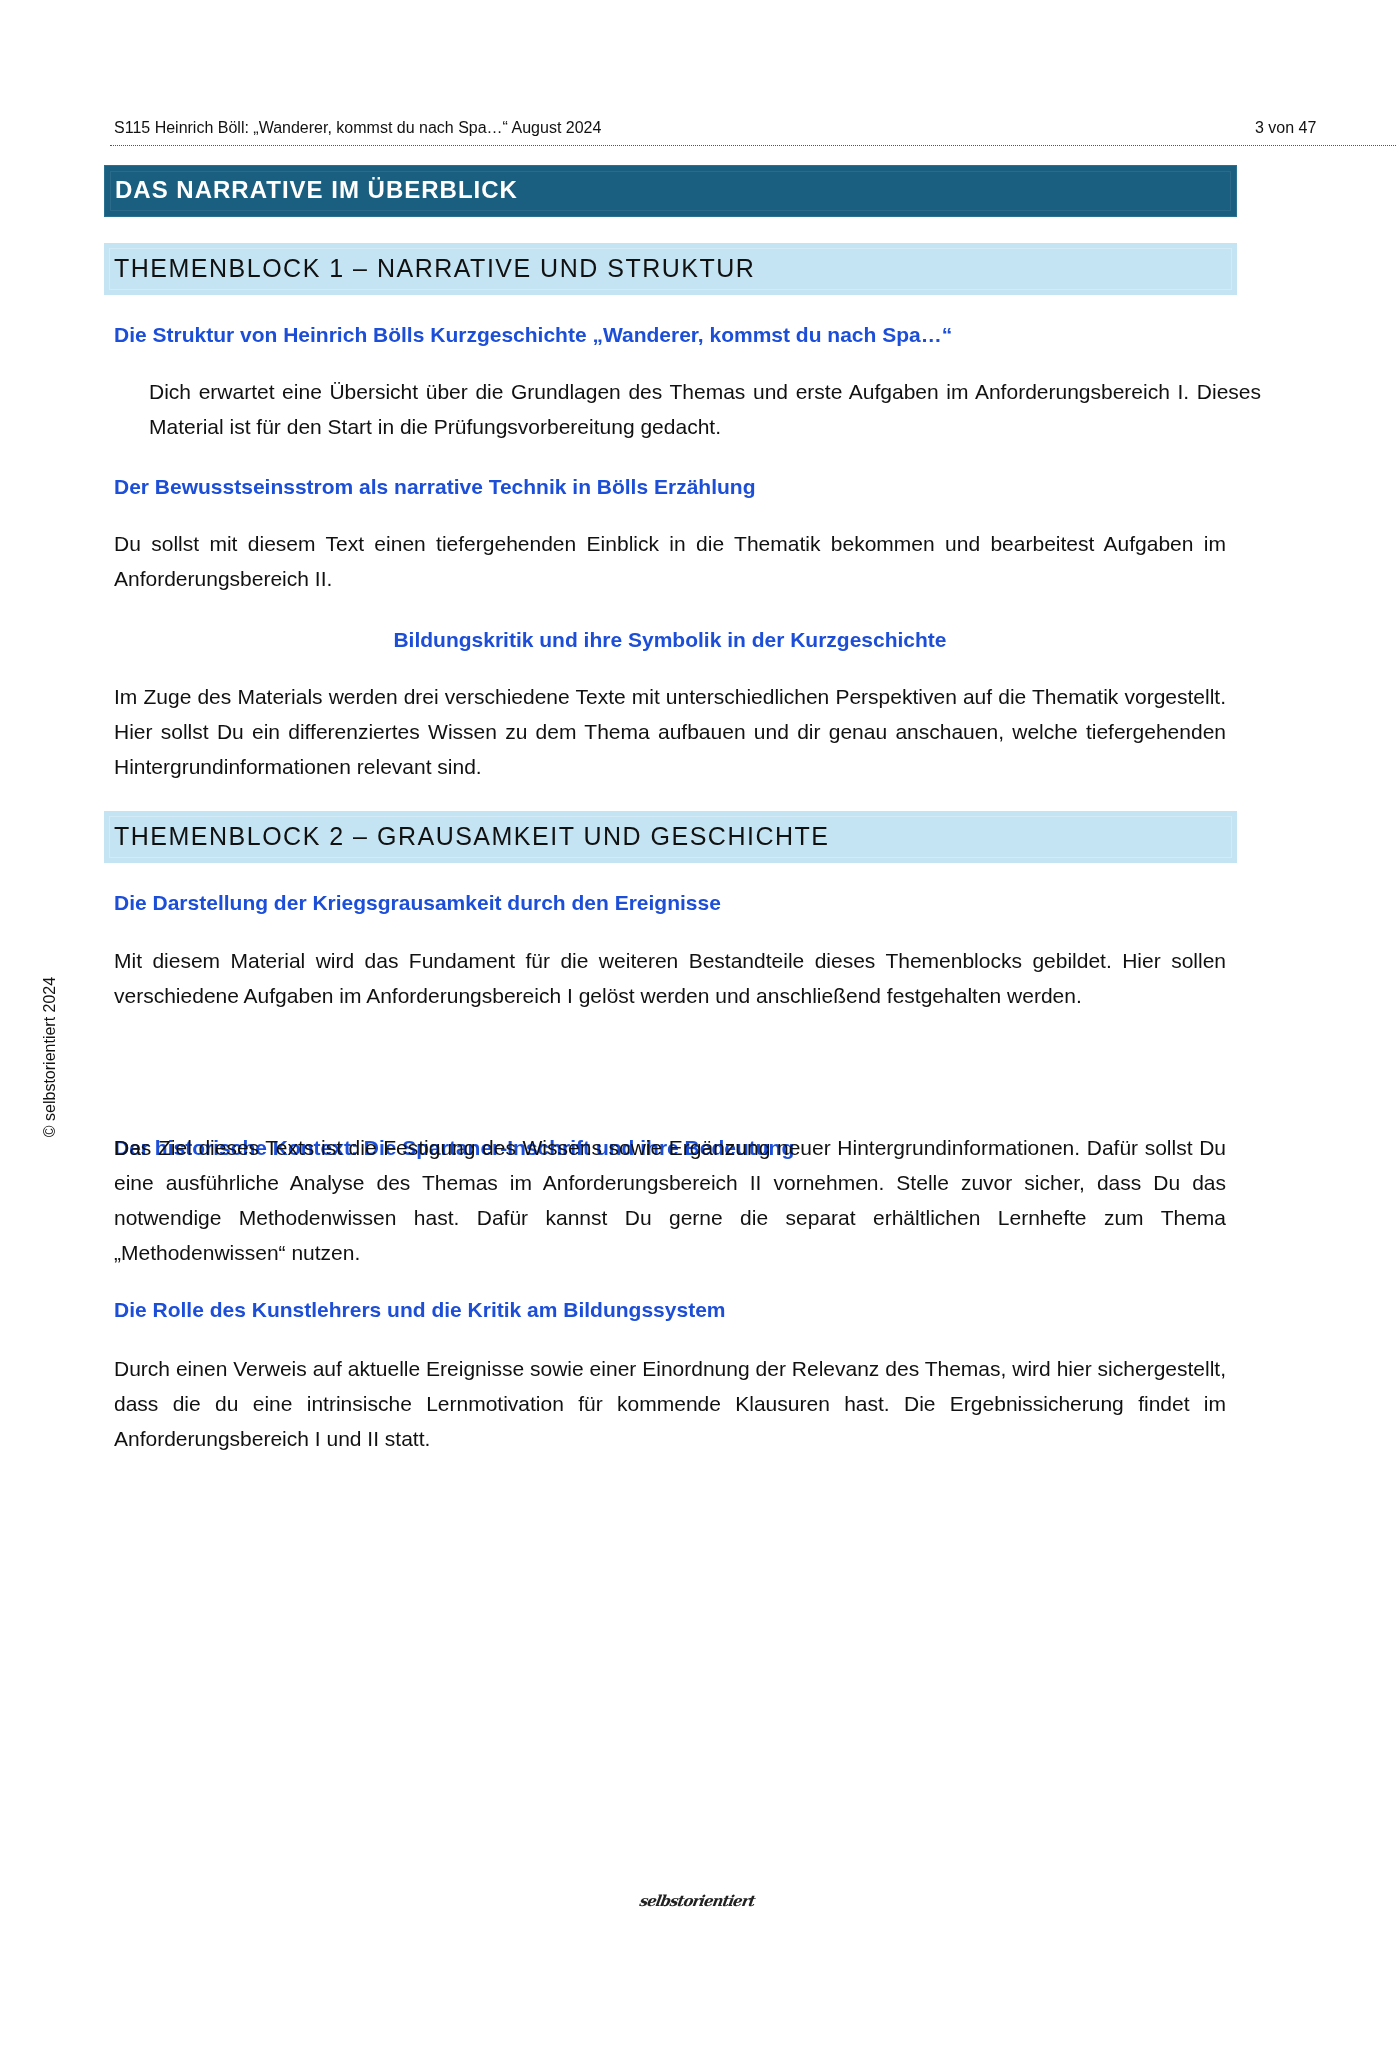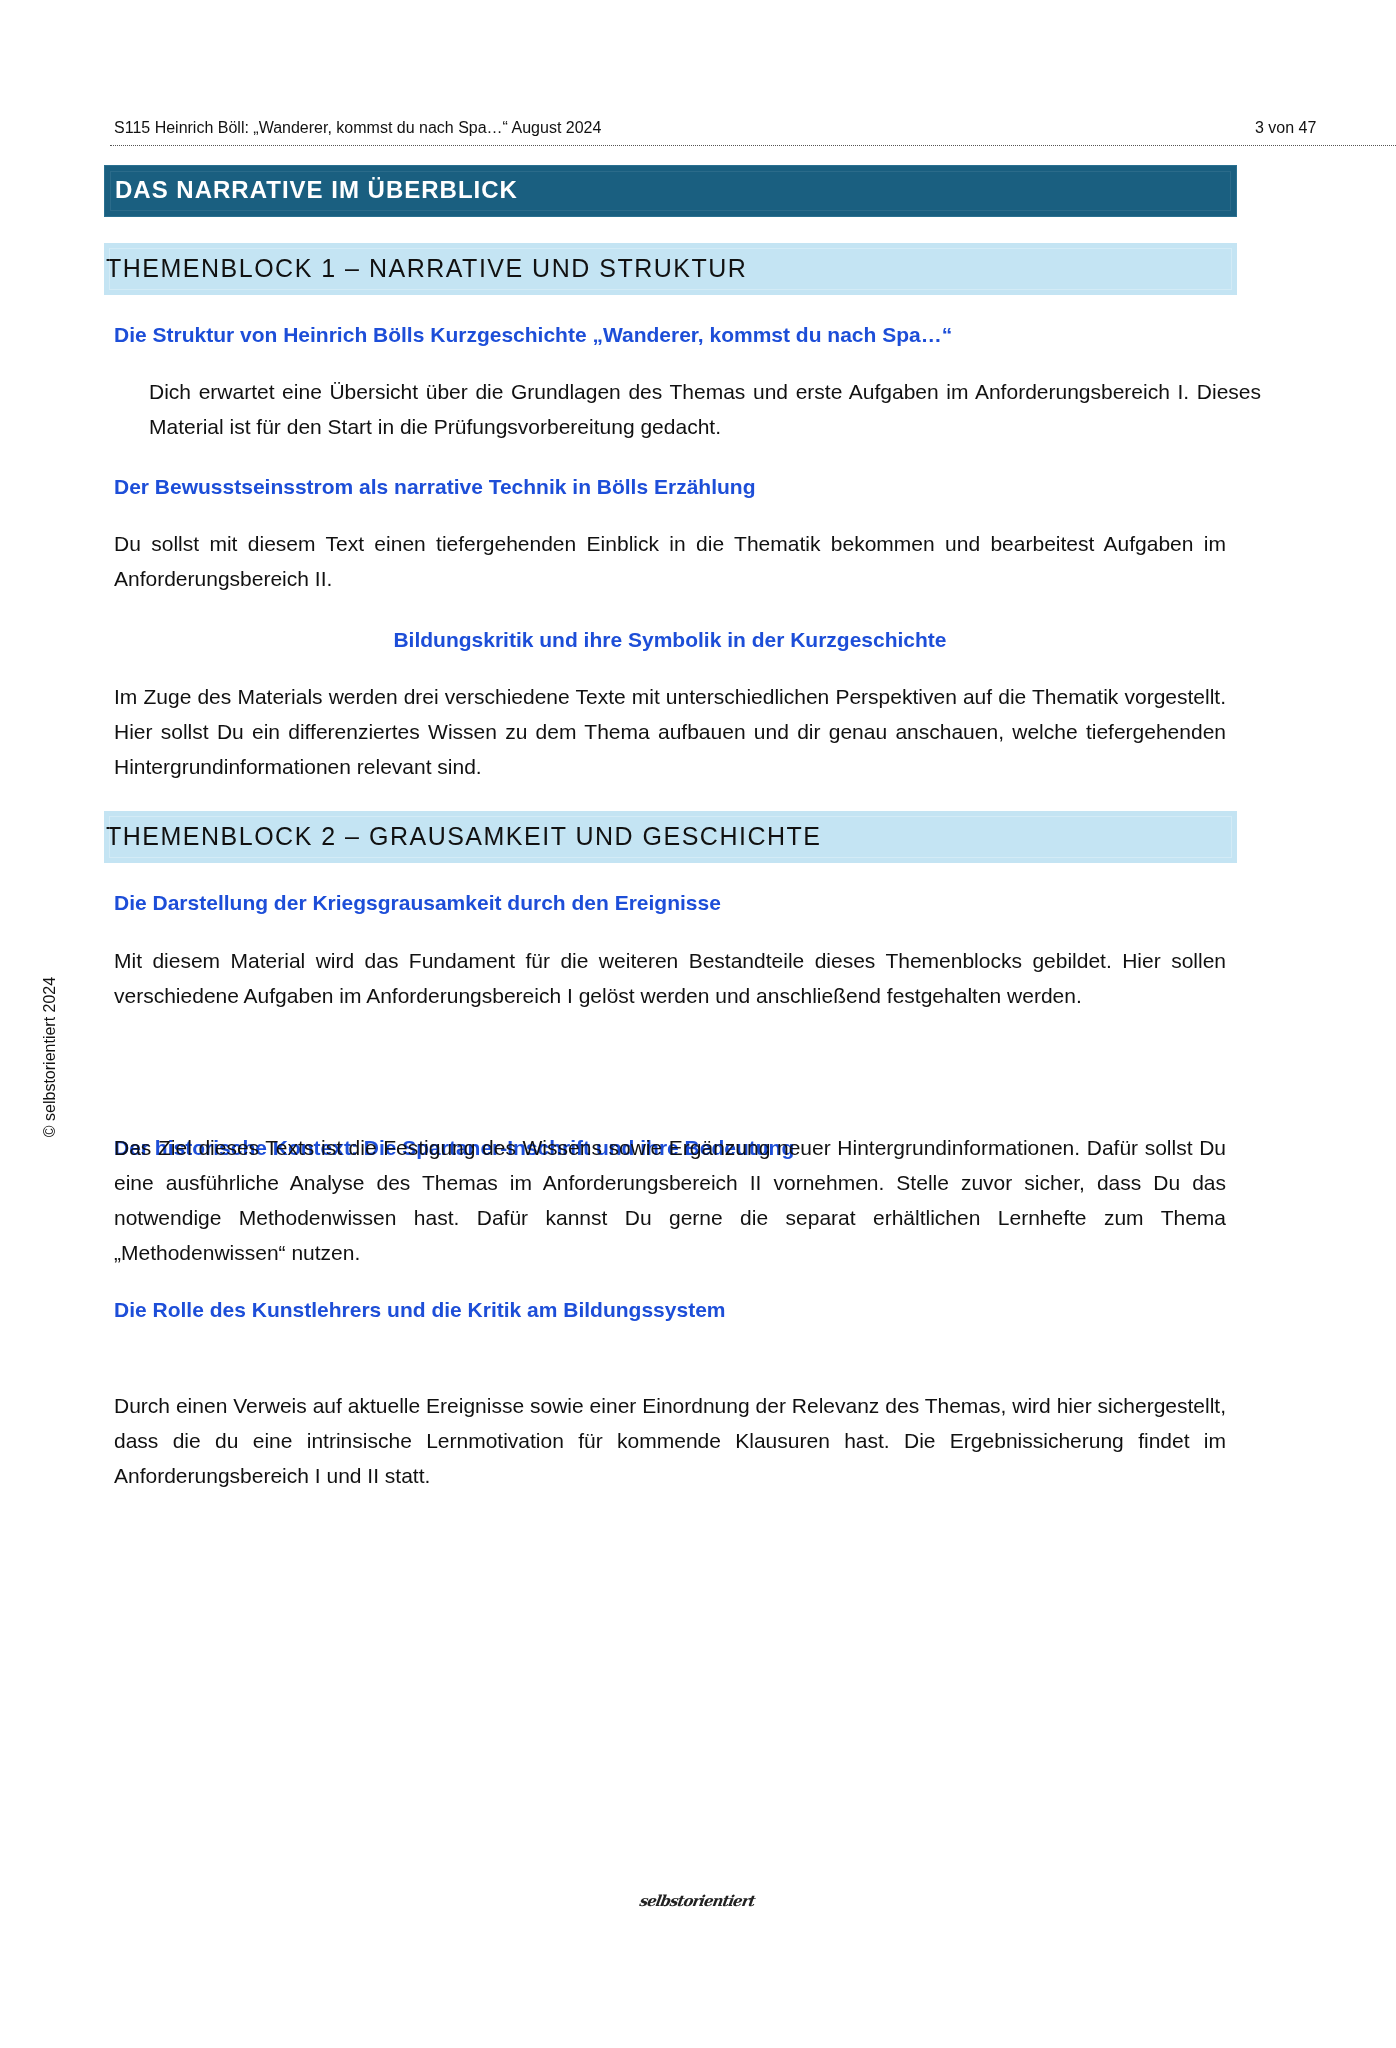--- a/index.html
+++ b/index.html
@@ -34,21 +34,21 @@
   }
   .block-bar {
     position: absolute; left: 104px; width: 1133px; height: 52px;
     background: #c4e4f3; box-sizing: border-box;
   }
   .block-bar::after {
     content: ""; position: absolute; left: 5px; top: 5px; right: 5px; bottom: 5px;
     border: 1px solid rgba(255,255,255,0.25); pointer-events: none;
   }
   .block-title {
-    position: absolute; left: 2px; top: 11px; font-size: 25px; color: #111;
+    position: absolute; left: 10px; top: 11px; font-size: 25px; color: #111;
     letter-spacing: 1.5px;
   }
   .sub-heading {
     position: absolute; left: 114px; width: 1112px; font-size: 21px; font-weight: bold;
     color: #1d4ed8; line-height: 26px;
   }
   .para {
     position: absolute; left: 114px; width: 1112px; font-size: 21px; line-height: 35px;
     color: #111; text-align: justify; margin: 0;
   }
@@ -91,17 +91,17 @@
   <span class="block-title">THEMENBLOCK 2 – GRAUSAMKEIT UND GESCHICHTE</span>
 </div>
 
 <div class="sub-heading" style="top:890px;">Die Darstellung der Kriegsgrausamkeit durch den Ereignisse</div>
 <p class="para" style="top:943px;">Mit diesem Material wird das Fundament für die weiteren Bestandteile dieses Themenblocks gebildet. Hier sollen verschiedene Aufgaben im Anforderungsbereich I gelöst werden und anschließend festgehalten werden.</p>
 
 <div class="sub-heading" style="top:1135px;">Der historische Kontext: Die Spartaner-Inschrift und ihre Bedeutung</div>
 <p class="para" style="top:1130px;">Das Ziel dieses Texts ist die Festigung des Wissens sowie Ergänzung neuer Hintergrundinformationen. Dafür sollst Du eine ausführliche Analyse des Themas im Anforderungsbereich II vornehmen. Stelle zuvor sicher, dass Du das notwendige Methodenwissen hast. Dafür kannst Du gerne die separat erhältlichen Lernhefte zum Thema „Methodenwissen“ nutzen.</p>
 
 <div class="sub-heading" style="top:1297px;">Die Rolle des Kunstlehrers und die Kritik am Bildungssystem</div>
-<p class="para" style="top:1351px;margin-top:37px;">Durch einen Verweis auf aktuelle Ereignisse sowie einer Einordnung der Relevanz des Themas, wird hier sichergestellt, dass die du eine intrinsische Lernmotivation für kommende Klausuren hast. Die Ergebnissicherung findet im Anforderungsbereich I und II statt.</p>
+<p class="para" style="top:1351px;">Durch einen Verweis auf aktuelle Ereignisse sowie einer Einordnung der Relevanz des Themas, wird hier sichergestellt, dass die du eine intrinsische Lernmotivation für kommende Klausuren hast. Die Ergebnissicherung findet im Anforderungsbereich I und II statt.</p>
 
 <div class="side-note">© selbstorientiert 2024</div>
 
 <div class="footer-logo">selbstorientiert</div>
 
 </body></html>

